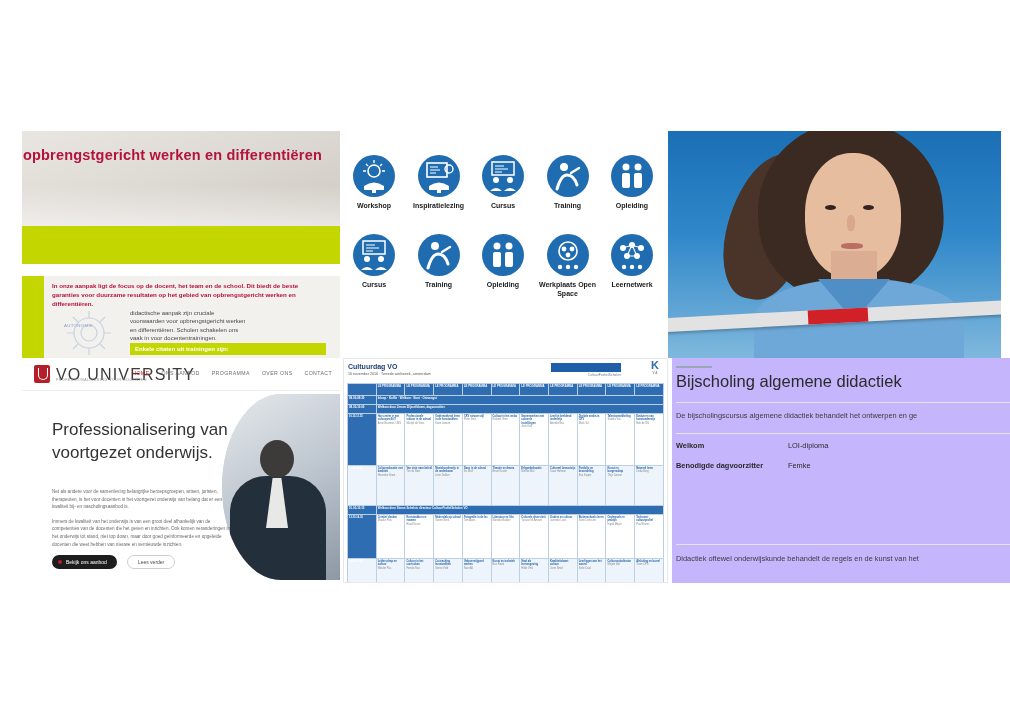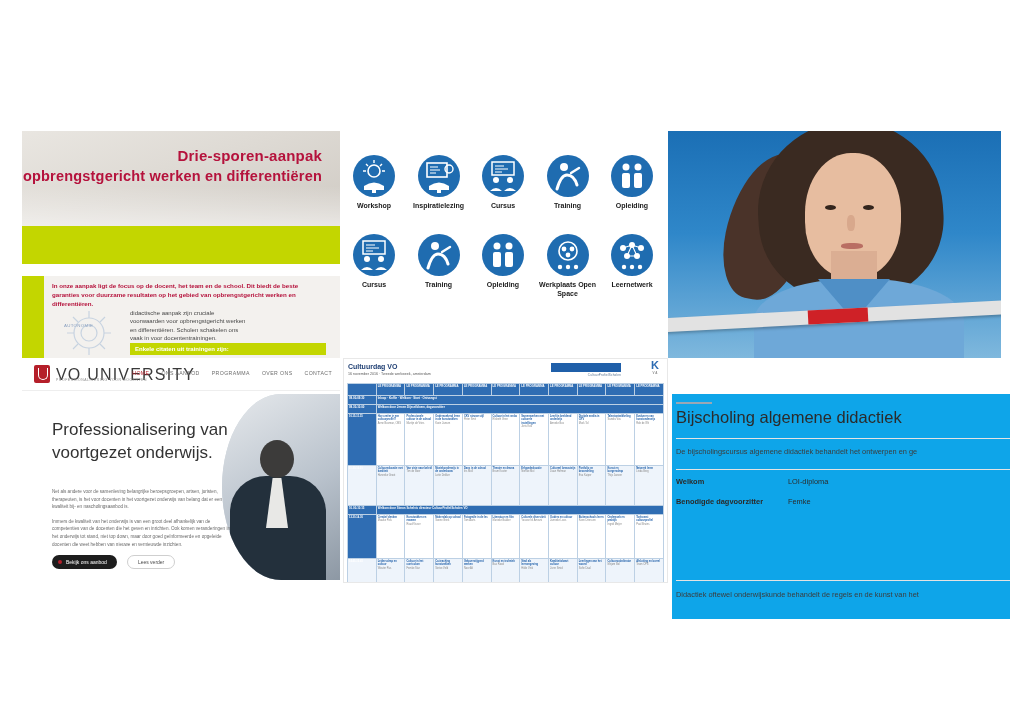--- a/index.html
+++ b/index.html
@@ -425,23 +425,22 @@
   }
   .sched td .ttl { color:#1f5fa9; font-weight: bold; display:block; }
   .sched td .sp { color:#888; display:block; }
   .sched tr.alt td { background: #eef4fb; }
 
   
   .panel-course {
     position: absolute;
     left: 672px; top: 358px;
     width: 338px; height: 225px;
-    background: #0ea5e9;
+    background: #c4b5fd;
     overflow: hidden;
-    margin-top: 36px;
   }
   .course-rule-top {
     position:absolute; left: 4px; top: 8px;
     width: 36px; height: 2px; background: #9aa7b4;
   }
   .course-title {
     position: absolute;
     left: 4px; top: 14px;
     font-size: 16.5px;
     color: #2b2b2b;
@@ -497,21 +496,20 @@
   }
 </style>
 </head>
 <body>
 
 <div id="canvas">
 
   <div class="panel-brochure">
     <div class="brochure-photo-bg"></div>
     <div class="brochure-title">
-      <div>Drie-sporen-aanpak</div>
       <div class="line2">opbrengstgericht werken en differentiëren</div>
     </div>
     <div class="brochure-greenbar"></div>
     <div class="brochure-greenbar-white"></div>
     <div class="brochure-accent-left"></div>
     <div class="brochure-intro">In onze aanpak ligt de focus op de docent, het team en de school. Dit biedt de beste garanties voor duurzame resultaten op het gebied van opbrengstgericht werken en differentiëren.</div>
 
     <svg class="brochure-gear" viewBox="0 0 62 48">
       <g fill="none" stroke="#9db6d4" stroke-width="1.2">
         <circle cx="31" cy="24" r="15"></circle>

